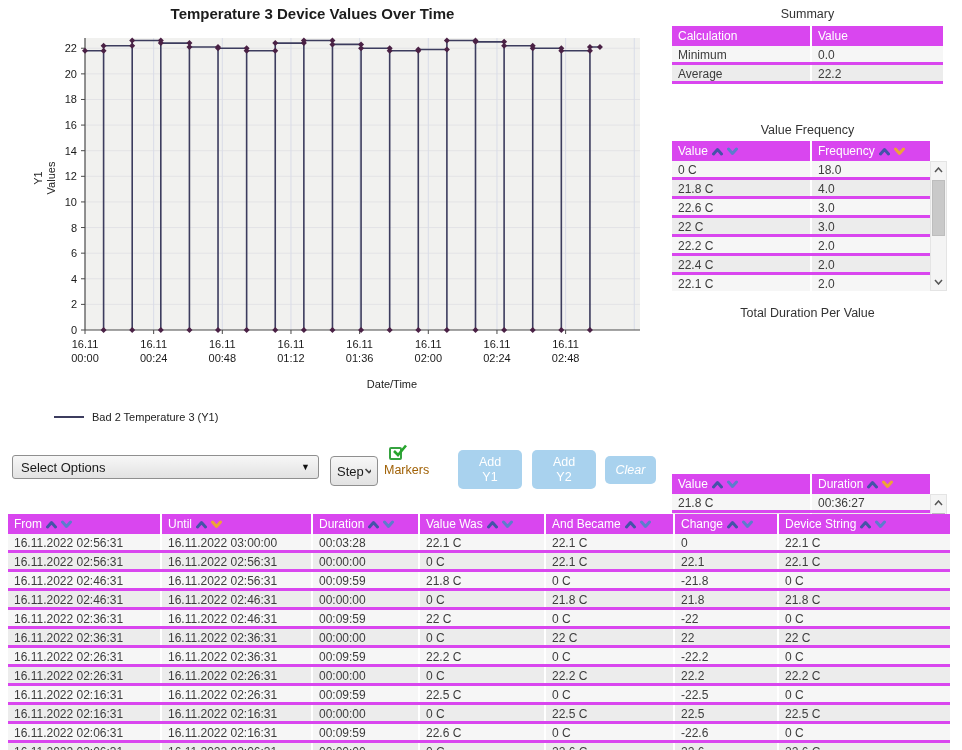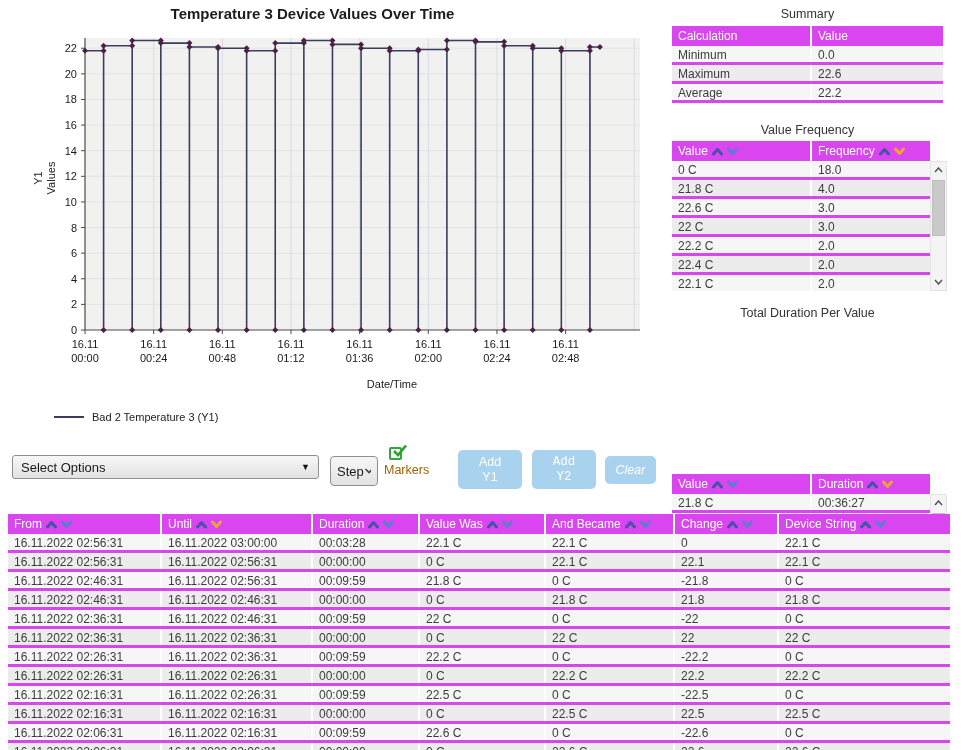--- a/index.html
+++ b/index.html
@@ -23,21 +23,21 @@
   #select-options { top:455px; left:12px; width:307px; height:24px; }
   #step-select { top:456px; left:330px; width:48px; height:30px; border-radius:4px; padding:0 6px; }
   .dd-arrow { font-size:9px; color:#111; }
   .markers-wrap { top:447px; left:384px; width:60px; font-size:12.5px; color:#a16207; }
   .cbx { position:relative; width:13px; height:13px; background:#fff; border:2px solid #35a33f;
          border-radius:2px; margin-left:5px; display:inline-block; }
   .cbx svg { position:absolute; top:-5px; left:1px; }
   .btn { border:none; border-radius:5px; background:#a9d2ee; color:#fff; font-size:12.5px;
          font-family:inherit; text-align:center; line-height:15px; cursor:default; }
   #btn-add-y1 { top:450px; left:458px; width:64px; height:39px; padding:0 14px; }
-  #btn-add-y2 { top:450px; left:532px; width:64px; height:39px; padding:0 14px;font-family:Liberation Mono, monospace; }
+  #btn-add-y2 { top:450px; left:532px; width:64px; height:39px; padding:0 14px; }
   #btn-clear  { top:456px; left:605px; width:51px; height:28px;font-style:italic; }
 
   
   .tbl-title { text-align:center; font-size:12.5px; color:#333; }
   .thead { display:grid; background:#d946ef; height:20px; }
   .th { color:#fff; font-size:12px; line-height:20px; padding-left:6px; border-right:2px solid #fff;
         display:flex; align-items:center; gap:4px; overflow:hidden; white-space:nowrap; }
   .th:last-child { border-right:none; }
   .th svg { flex:none; }
   .tbody .tr { display:grid; height:19px; border-bottom:3px solid #d946ef; }
@@ -235,24 +235,20 @@
       <div class="th">
         <span>Value</span>
       </div>
     </div>
   <div class="tbody">
       <div class="tr">
         <div class="td">Minimum</div>
         <div class="td">0.0</div>
       </div>
       <div class="tr">
-        <div class="td">Maximum</div>
-        <div class="td">22.6</div>
-      </div>
-      <div class="tr">
         <div class="td">Average</div>
         <div class="td">22.2</div>
       </div>
     </div>
 </div>
 
 <div id="vf-title" class="abs tbl-title">Value Frequency</div>
 <div id="vf-table" class="abs side2 scrolltbl">
   <div class="thead">
       <div class="th">

